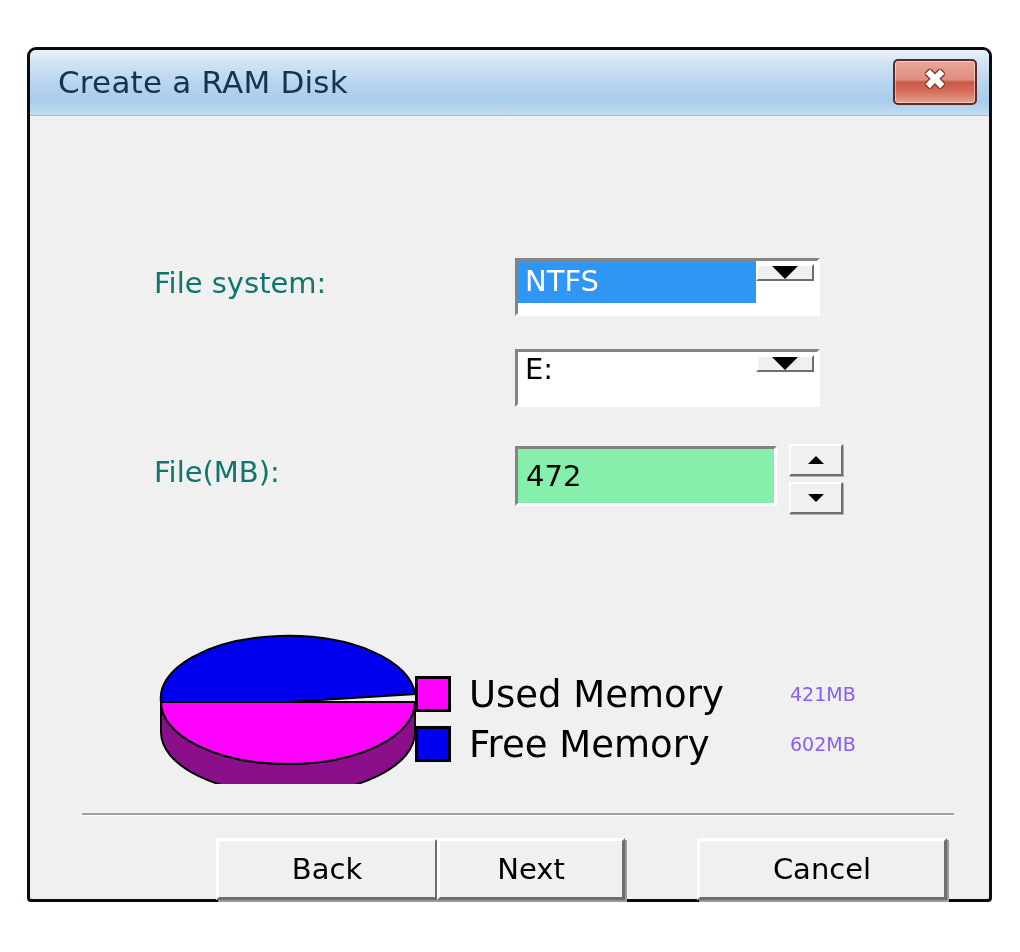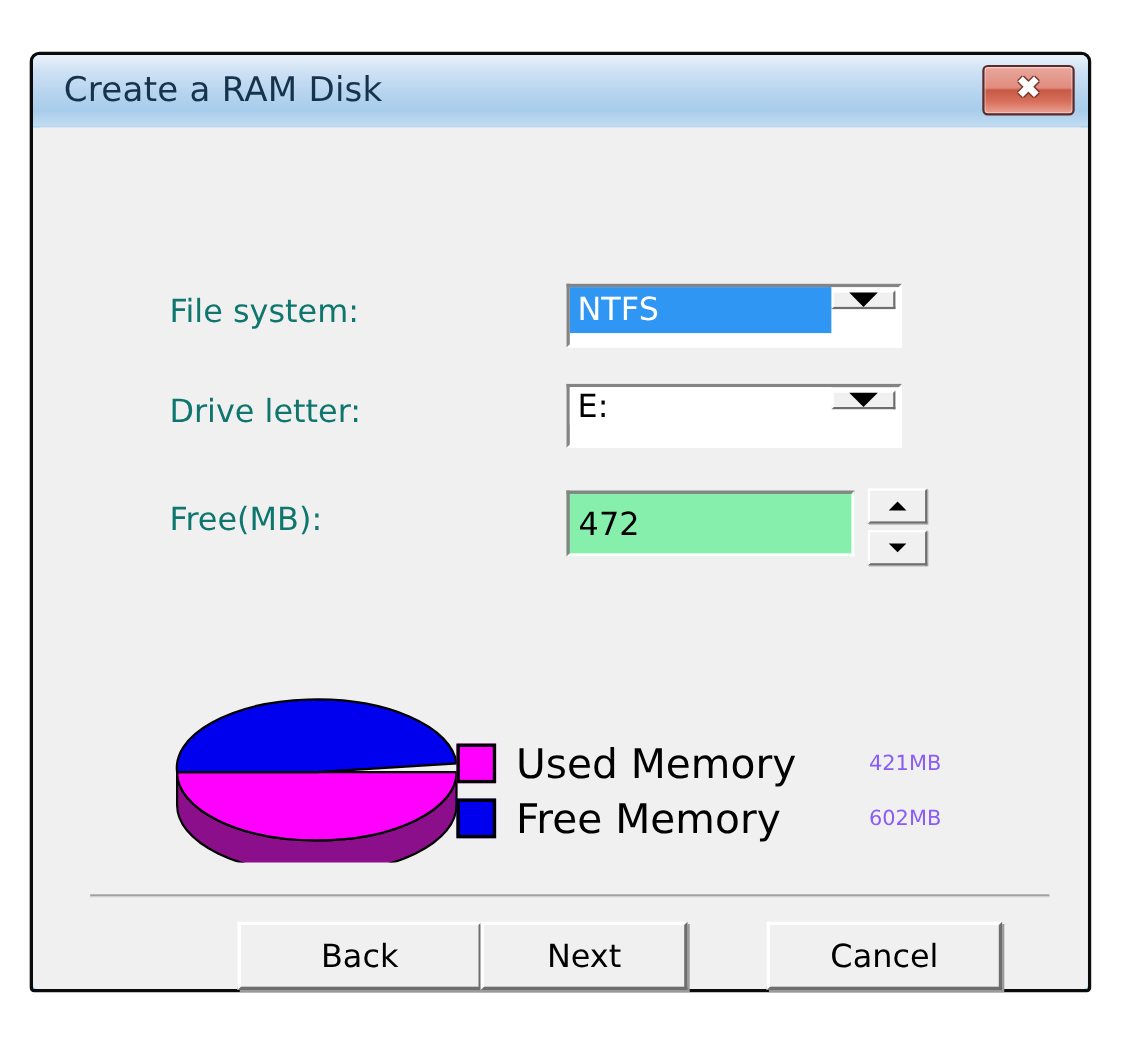--- a/index.html
+++ b/index.html
@@ -325,31 +325,30 @@
     <div class="form-label" style="left:124px; top:150px;">File system:</div>
     <div class="combo" style="left:485px; top:142px; width:305px; height:58px;">
       <div class="combo-inner">
         <span class="combo-value selected">NTFS</span>
       </div>
       <div class="combo-arrow-btn">
         <span class="tri-down"></span>
       </div>
     </div>
 
-    <div class="form-label" style="left:124px; top:241px;">Drive letter:</div>
     <div class="combo" style="left:485px; top:233px; width:305px; height:58px;">
       <div class="combo-inner">
         <span class="combo-value">E:</span>
       </div>
       <div class="combo-arrow-btn">
         <span class="tri-down"></span>
       </div>
     </div>
 
-    <div class="form-label" style="left:124px; top:339px;">Free(MB):</div>
+    <div class="form-label" style="left:124px; top:339px;">File(MB):</div>
     <div id="size-input-box" style="left:485px; top:330px; width:262px; height:60px;">
       <span id="size-input-value">472</span>
     </div>
     <div class="spin-btn" style="left:759px; top:328px;">
       <span class="tri-up small"></span>
     </div>
     <div class="spin-btn" style="left:759px; top:366px;">
       <span class="tri-down small"></span>
     </div>
 
@@ -372,16 +371,16 @@
         <span class="legend-swatch" style="background:#0000EE;"></span>
         <span class="legend-label">Free Memory</span>
         <span class="legend-value">602MB</span>
       </div>
     </div>
 
     <div id="separator"></div>
 
     <div class="dlg-button" style="left:186px; top:722px; width:222px;">Back</div>
     <div class="dlg-button" style="left:407px; top:722px; width:188px;">Next</div>
-    <div class="dlg-button" style="left:667px; top:722px; width:214px;">Cancel</div>
+    <div class="dlg-button" style="left:667px; top:722px; width:250px;">Cancel</div>
 
   </div>
 </div>
 
 </body></html>

